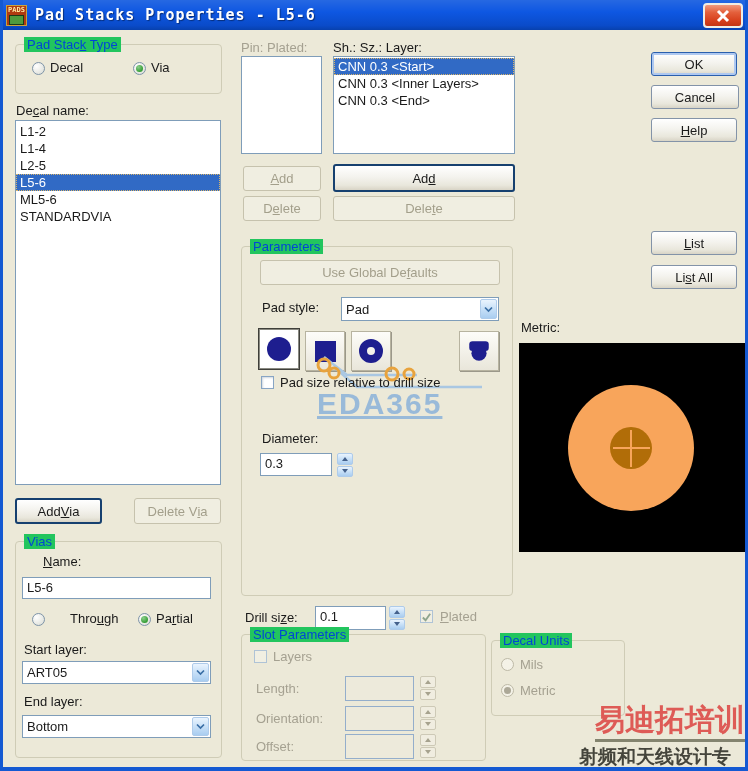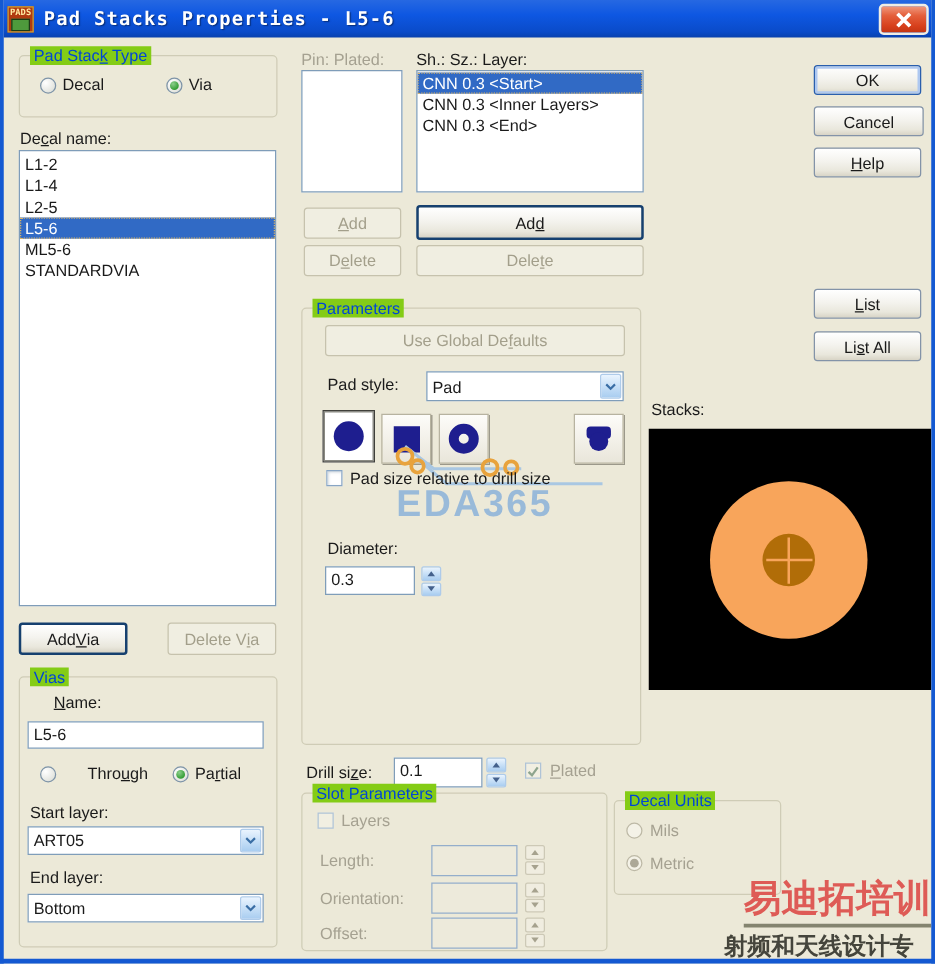--- a/index.html
+++ b/index.html
@@ -24,21 +24,21 @@
   .pads-icon .pads-top { height:9px; color:#FFE9A0; font-size:7px; font-weight:bold; text-align:center; line-height:9px; font-family:"DejaVu Sans Mono",monospace;}
   .pads-icon .pads-screen { height:10px; margin:0 2px; background:#4E9A3C; border:1px solid #1d3a16; }
   .close-btn {
     position:absolute; right:5px; top:3px; width:40px; height:25px;
     background:linear-gradient(180deg,#F0997E 0%,#E4603C 35%,#D7401C 75%,#C33514 100%);
     border:2px solid #F0EDE4; border-radius:4px;
     display:flex; align-items:center; justify-content:center;
   }
   
   .group { position:absolute; border:1px solid #CFCCB6; border-radius:4px; }
-  .group-label { position:absolute; top:-8px; left:8px; background:#84cc16; padding:0 3px; color:#0046D5; }
+  .group-label { position:absolute; top:-8px; left:8px; background:#22c55e; padding:0 3px; color:#0046D5; }
   .btn {
     position:absolute; display:flex; align-items:center; justify-content:center;
     background:linear-gradient(180deg,#FFFFFF 0%,#F4F3EE 45%,#E9E7DC 80%,#D8D4C6 100%);
     border:1px solid #8393A8; border-radius:3px; cursor:default; color:#1a1a1a;
   }
   .btn.default { border-color:#2A5FAD; box-shadow: inset 0 0 0 2px #AEC8F0; }
   .btn.focused { border:2px solid #16406F; }
   .btn.disabled { background:#F0EEE1; border:1px solid #C6C2AD; color:#A39F8B; box-shadow:none; }
   .listbox { position:absolute; background:#fff; border:1px solid #7F9DB9; overflow:hidden; }
   .list-item { height:17px; line-height:17px; padding-left:4px; white-space:nowrap; }
@@ -217,30 +217,30 @@
       <polyline points="72,10 95,28 165,28" stroke="#A9C7E2" stroke-width="2.5" fill="none"></polyline>
       <polyline points="82,20 105,40 230,40" stroke="#A9C7E2" stroke-width="2.5" fill="none"></polyline>
       <circle cx="72" cy="18" r="6" stroke="#E8A33D" stroke-width="3" fill="none"></circle>
       <circle cx="82" cy="26" r="5" stroke="#E8A33D" stroke-width="3" fill="none"></circle>
       <circle cx="140" cy="27" r="6" stroke="#E8A33D" stroke-width="3" fill="none"></circle>
       <circle cx="157" cy="27" r="5" stroke="#E8A33D" stroke-width="3" fill="none"></circle>
     </svg>
 
     <div class="checkbox" style="left:19px; top:129px;"></div>
     <span class="label" style="left:38px; top:128px;">Pad size relative to drill size</span>
-    <div class="wm-eda" style="left:75px; top:140px;">EDA365</div>
+    <div class="wm-eda" style="left:75px; top:140px;text-decoration:underline;">EDA365</div>
     <span class="label" style="left:20px; top:184px;">Diameter:</span>
     <div class="textbox" style="left:18px; top:206px; width:72px; height:23px;">0.3</div>
     <div class="spinner" style="left:95px; top:206px;">
       <div class="spin-btn up"></div>
       <div class="spin-btn dn"></div>
     </div>
   </div>
 
-  <span class="label" style="left:518px; top:320px;">Stacks:</span>
+  <span class="label" style="left:518px; top:320px;">Metric:</span>
   <div class="preview-box" style="left:516px; top:343px; width:226px; height:209px;">
     <div class="pv-outer" style="left:49px; top:42px; width:126px; height:126px; background:#F8A55B;"></div>
     <div class="pv-inner" style="left:91px; top:84px; width:42px; height:42px; background:#B16D08;"></div>
     <div class="pv-cross-h" style="left:94px; top:104px; width:37px; height:2px; background:#F8A55B;"></div>
     <div class="pv-cross-v" style="left:111px; top:87px; width:2px; height:37px; background:#F8A55B;"></div>
   </div>
 
   <span class="label" style="left:242px; top:610px;">Drill si<u>z</u>e:</span>
   <div class="textbox" style="left:312px; top:606px; width:71px; height:24px;">0.1</div>
   <div class="spinner" style="left:386px; top:606px;">

